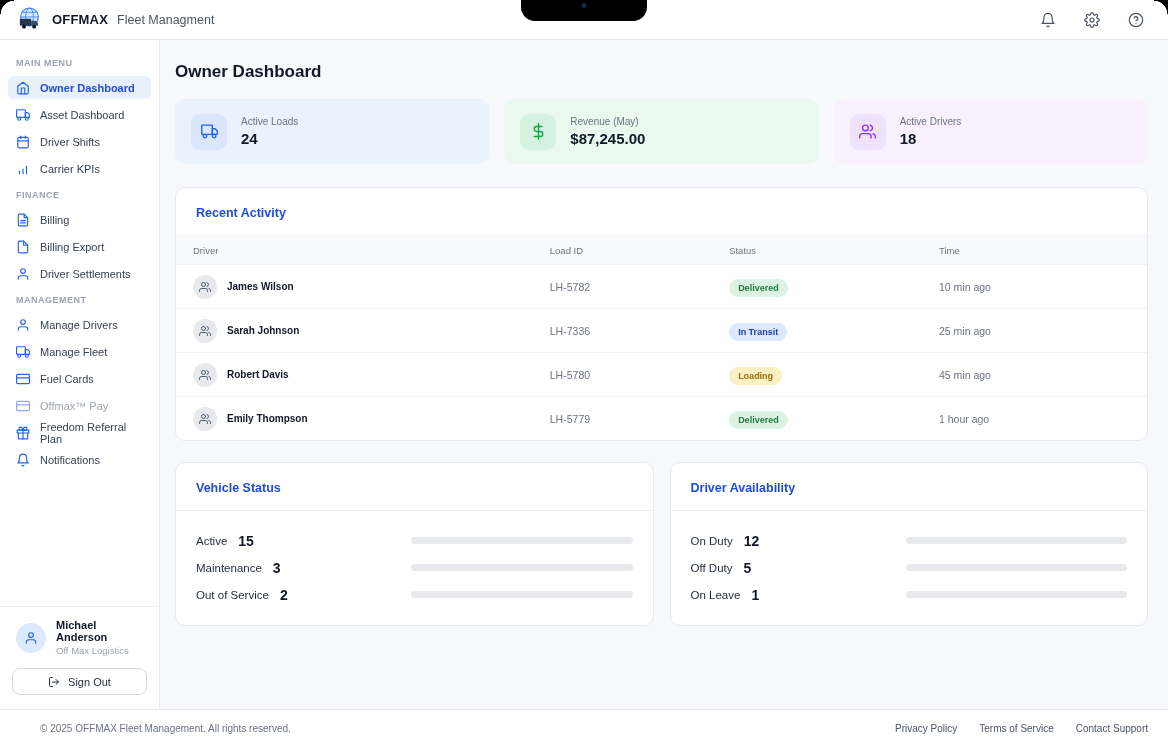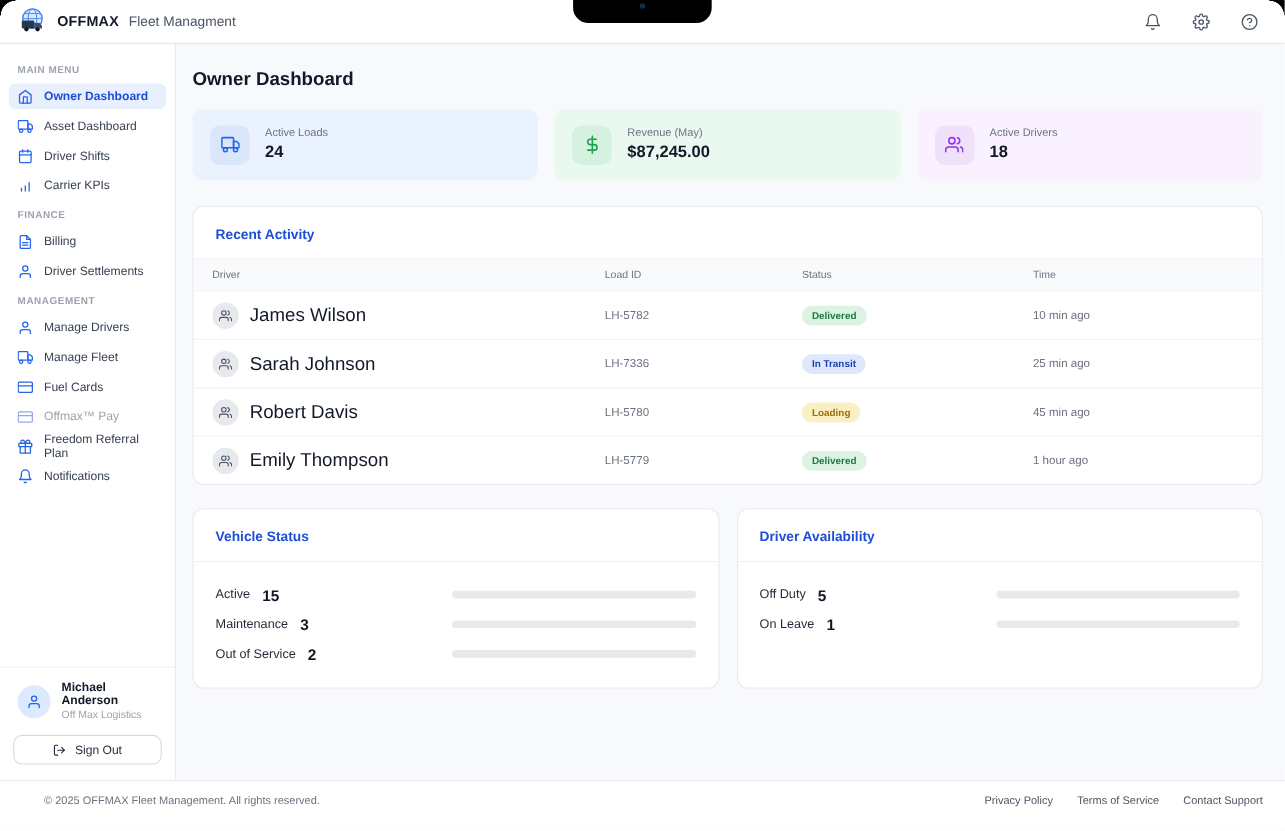--- a/index.html
+++ b/index.html
@@ -61,21 +61,21 @@
   .card { background:#fff; border:1px solid #e9eaee; border-radius:10px; overflow:hidden; }
   .card-head { padding:18px 20px 15px; font-size:12.5px; font-weight:700; color:#1d4ed8; border-bottom:1px solid #eef0f2; }
 
   .activity { margin-top:23px; }
   .tgrid { display:grid; grid-template-columns:37.4% 18.8% 22% auto; align-items:center; padding-left:17px; }
   .thead { height:28px; background:#f9fafb; font-size:9.5px; color:#6b7280; }
   .trow { height:44px; border-top:1px solid #f1f2f4; }
   .trow:first-of-type { border-top:none; }
   .driver-cell { display:flex; align-items:center; gap:10px; }
   .avatar-gray { width:24px; height:24px; border-radius:50%; background:#e7e9ed; color:#475569; display:flex; align-items:center; justify-content:center; flex:none; }
-  .d-name { font-size:17px; font-weight:400; color:#111827; }
+  .d-name { font-size:10px; font-weight:700; color:#111827; }
   .cell-dim { font-size:10.5px; color:#6b7280; }
   .badge { display:inline-block; font-size:9px; font-weight:700; padding:4px 9px; border-radius:10px; }
   .badge-delivered { background:#dcf3e3; color:#1e7a3e; }
   .badge-transit { background:#dde8fc; color:#1e40af; }
   .badge-loading { background:#fbf0c4; color:#9c6f06; }
 
   .bottom-row { display:flex; gap:16px; margin-top:21px; }
   .half-card { flex:1; }
   .pbody { padding:16px 20px 17px; }
   .prow { display:flex; align-items:center; height:27px; }
@@ -201,20 +201,29 @@
                 <polyline points="14 2 14 8 20 8"></polyline>
                 <line x1="16" y1="13" x2="8" y2="13"></line>
                 <line x1="16" y1="17" x2="8" y2="17"></line>
               </svg>
             </span>
           <span>Billing</span>
         </div>
         <div class="nav-item">
           <span class="ic">
               <svg class="i" viewBox="0 0 24 24" width="14" height="14" fill="none" stroke="currentColor" stroke-width="2" stroke-linecap="round" stroke-linejoin="round">
+                <path d="M13 2H6a2 2 0 0 0-2 2v16a2 2 0 0 0 2 2h12a2 2 0 0 0 2-2V9z"></path>
+                <polyline points="13 2 13 9 20 9"></polyline>
+              </svg>
+            </span>
+          <span>Billing Export</span>
+        </div>
+        <div class="nav-item">
+          <span class="ic">
+              <svg class="i" viewBox="0 0 24 24" width="14" height="14" fill="none" stroke="currentColor" stroke-width="2" stroke-linecap="round" stroke-linejoin="round">
                 <path d="M20 21v-2a4 4 0 0 0-4-4H8a4 4 0 0 0-4 4v2"></path>
                 <circle cx="12" cy="7" r="4"></circle>
               </svg>
             </span>
           <span>Driver Settlements</span>
         </div>
 
         <div class="sec-label">MANAGEMENT</div>
         <div class="nav-item">
           <span class="ic">
@@ -442,20 +451,25 @@
               <span class="prow-value">2</span>
               <span class="track"><span class="fill" style="width: 10%; background-color: rgb(239, 68, 68);"></span></span>
             </div>
           </div>
         </section>
 
         <section class="card half-card">
           <div class="card-head">Driver Availability</div>
           <div class="pbody">
             <div class="prow">
+              <span class="prow-label">On Duty</span>
+              <span class="prow-value">12</span>
+              <span class="track"><span class="fill" style="width: 67%; background-color: rgb(59, 130, 246);"></span></span>
+            </div>
+            <div class="prow">
               <span class="prow-label">Off Duty</span>
               <span class="prow-value">5</span>
               <span class="track"><span class="fill" style="width: 28%; background-color: rgb(107, 114, 128);"></span></span>
             </div>
             <div class="prow">
               <span class="prow-label">On Leave</span>
               <span class="prow-value">1</span>
               <span class="track"><span class="fill" style="width: 6%; background-color: rgb(168, 85, 247);"></span></span>
             </div>
           </div>

